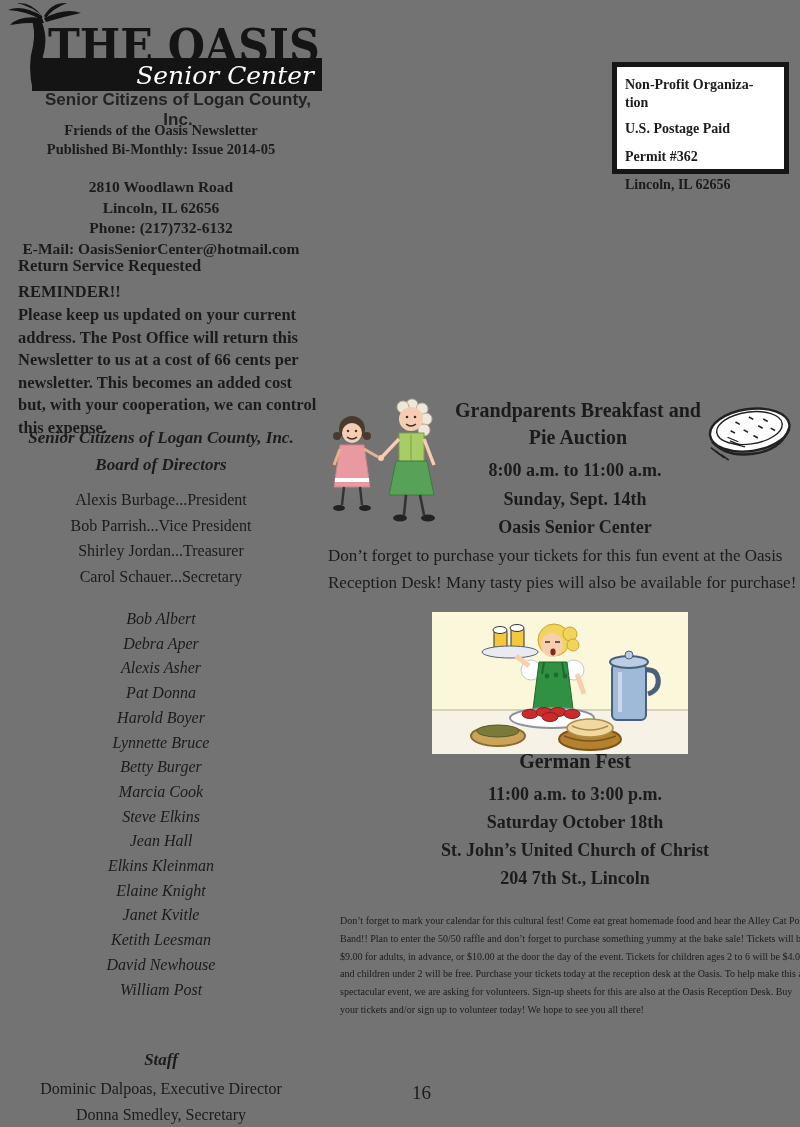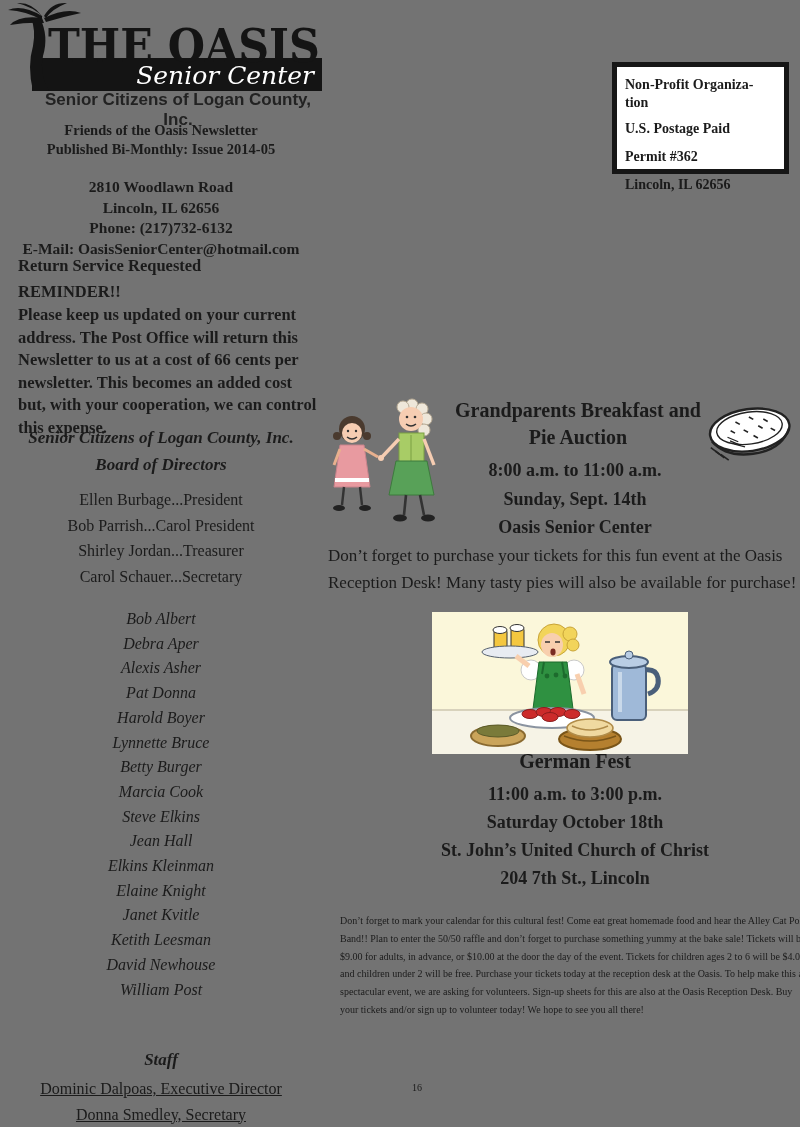--- a/index.html
+++ b/index.html
@@ -22,21 +22,21 @@
   .reminder{left:18px;top:282px;font-size:16.5px;}
   .rem-body{left:18px;top:304px;width:302px;font-size:16.5px;line-height:22.5px;font-weight:bold;}
   .board-h1{left:0;top:428px;width:322px;font-size:17px;}
   .board-h2{left:0;top:455px;width:322px;font-size:17px;}
   .officers{left:0;top:487px;width:322px;font-size:16px;}
   .officers div{line-height:25.5px;}
   .members{left:0;top:607px;width:322px;font-size:16px;font-style:italic;}
   .members div{line-height:24.7px;}
   .staff-h{left:0;top:1050px;width:322px;font-size:17px;}
   .staff-list{left:0;top:1076px;width:322px;font-size:16px;}
-  .staff-list div{line-height:25.5px;text-decoration:underline;}
+  .staff-list div{line-height:25.5px;}
 
   
   .np-box{left:612px;top:62px;width:177px;height:112px;border:5px solid #161616;
           box-sizing:border-box;padding:9px 8px 0 8px;text-align:left;
           font-weight:bold;font-size:14px;background:#fff;}
   .np-l1{line-height:18px;}
   .np-l{line-height:23px;margin-top:5px;}
 
   
   .bf-title{left:440px;top:397px;width:276px;text-align:center;font-weight:bold;
@@ -45,21 +45,21 @@
           font-size:18px;}
   .bf-sub div{line-height:28.5px;}
   .bf-body{left:328px;top:542px;width:472px;font-size:17px;line-height:27px;}
 
   
   .gf-head{left:345px;top:750px;width:460px;text-align:center;font-weight:bold;}
   .gf-title{font-size:20px;margin-bottom:7px;}
   .gf-line{font-size:18px;line-height:28px;}
   .gf-body{left:340px;top:912px;width:472px;font-size:10px;line-height:17.8px;}
 
-  .page-num{left:412px;top:1082px;font-size:10px;text-align:right;}
+  .page-num{left:412px;top:1082px;font-size:19px;text-align:right;}
 
   svg text{font-family:"DejaVu Serif",serif;}
 </style>
 </head>
 <body>
 
 <div class="page">
 
   <div class="abs masthead">
     <svg width="320" height="92" viewBox="0 0 320 92">
@@ -102,22 +102,22 @@
   </div>
 
   <div class="abs ret-svc b">Return Service Requested</div>
   <div class="abs reminder b">REMINDER!!</div>
   <div class="abs rem-body">Please keep us updated on your current address. The Post Office will return this Newsletter to us at a cost of 66 cents  per newsletter. This becomes an added cost but, with your cooperation, we can control this expense.</div>
 
   <div class="abs board-h1 ctr bi">Senior Citizens of Logan County, Inc.</div>
   <div class="abs board-h2 ctr bi">Board of Directors</div>
 
   <div class="abs officers ctr">
-    <div>Ellen Burbage...President</div>
-    <div>Bob Parrish...Carol President</div>
+    <div>Alexis Burbage...President</div>
+    <div>Bob Parrish...Vice President</div>
     <div>Shirley Jordan...Treasurer</div>
     <div>Carol Schauer...Secretary</div>
   </div>
 
   <div class="abs members ctr">
     <div>Bob Albert</div>
     <div>Debra Aper</div>
     <div>Alexis Asher</div>
     <div>Pat Donna</div>
     <div>Harold Boyer</div>

